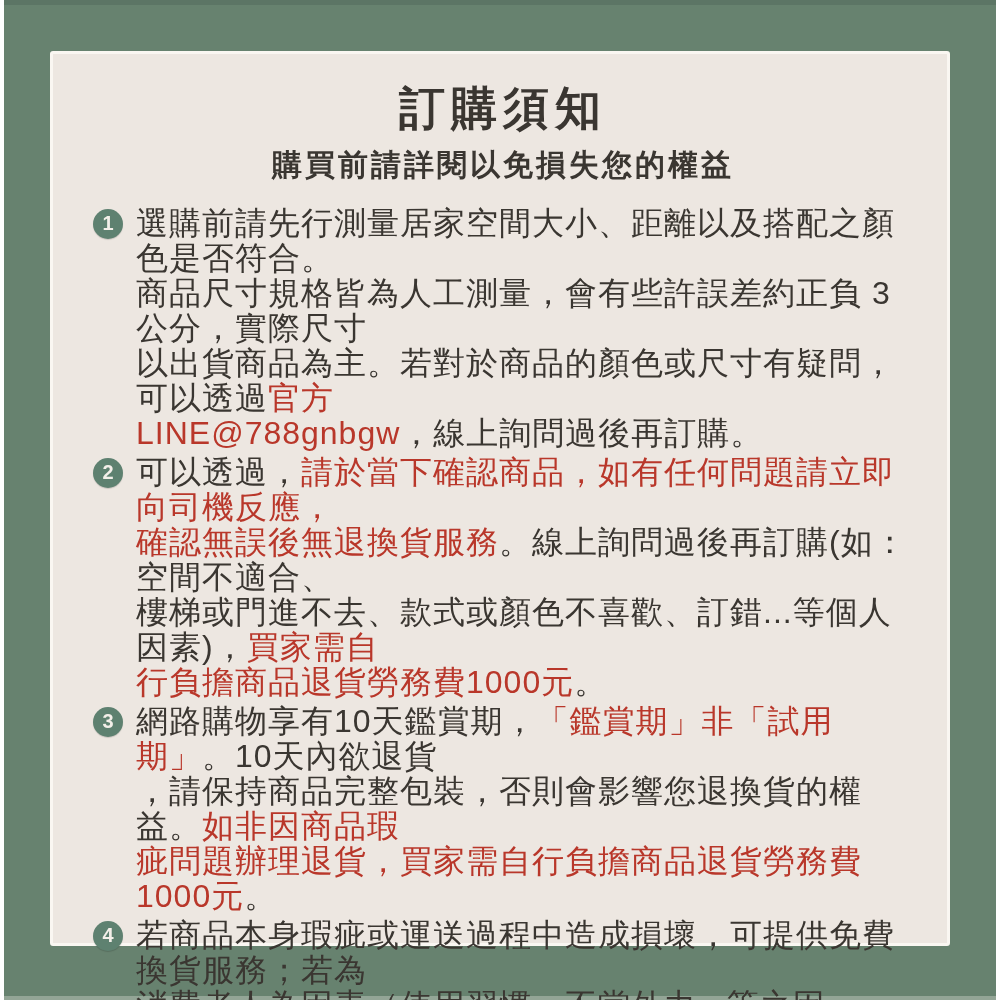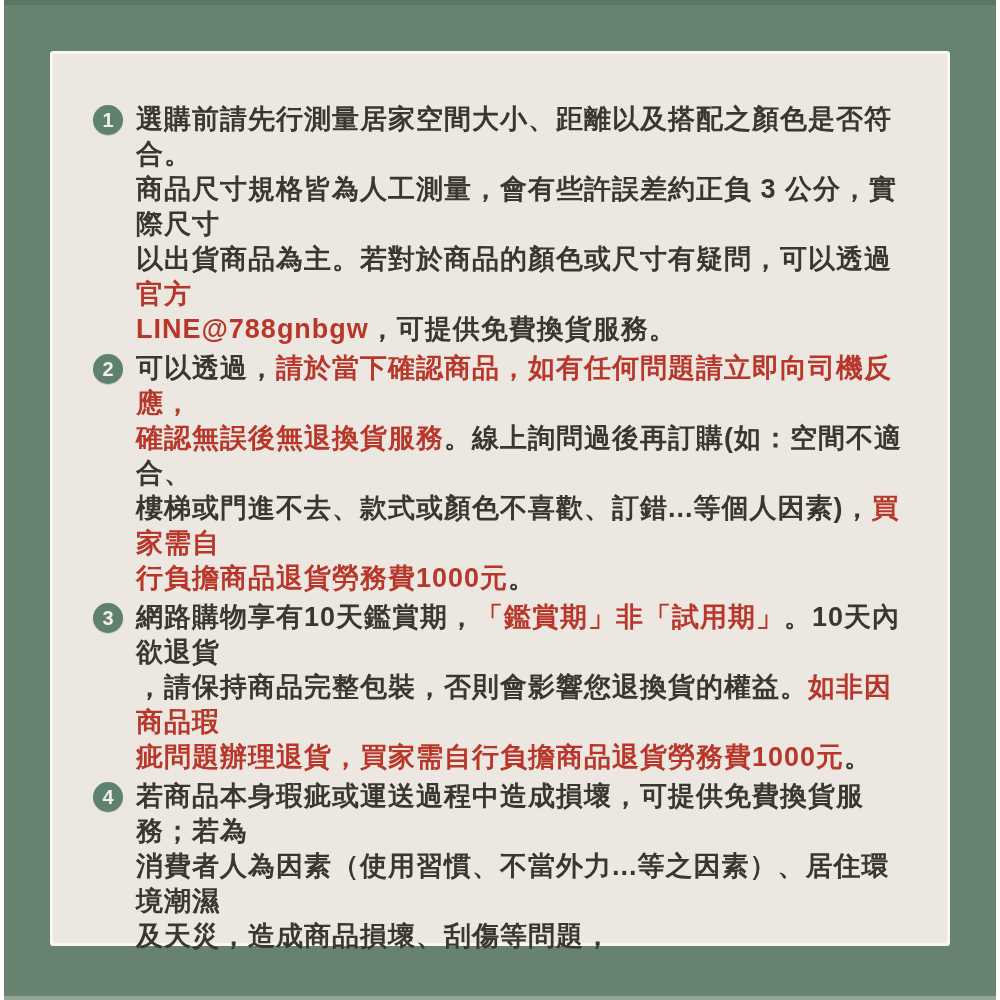--- a/index.html
+++ b/index.html
@@ -72,42 +72,44 @@
     font-size:20px;
     font-weight:700;
     display:flex;
     align-items:center;
     justify-content:center;
     margin-top:3px;
     margin-right:13px;
     box-shadow:0 1px 1px rgba(0,0,0,0.15);
   }
   .notice-text{
-    font-size:27px;
-    font-weight:700;
+    font-size:32px;
+    font-weight:400;
     line-height:35px;
     letter-spacing:1px;
     color:var(--ink);
     white-space:pre-line;
   }
   .seg-dark{color:var(--ink);}
   .seg-red{color:var(--red);}
 </style>
 </head>
 <body>
 
 <div class="frame">
   <div class="card">
+    <div class="title">訂購須知</div>
+    <div class="subtitle">購買前請詳閱以免損失您的權益</div>
     <div class="notice-list">
         <div class="notice-item">
           <span class="badge">1</span>
           <div class="notice-text"><span class="seg-dark">選購前請先行測量居家空間大小、距離以及搭配之顏色是否符合。
 商品尺寸規格皆為人工測量，會有些許誤差約正負 3 公分，實際尺寸
 以出貨商品為主。若對於商品的顏色或尺寸有疑問，可以透過</span><span class="seg-red">官方
-LINE@788gnbgw</span><span class="seg-dark">，可提供免費換貨服務。</span></div>
+LINE@788gnbgw</span><span class="seg-dark">，線上詢問過後再訂購。</span></div>
         </div>
         <div class="notice-item">
           <span class="badge">2</span>
           <div class="notice-text"><span class="seg-dark">可以透過，</span><span class="seg-red">請於當下確認商品，如有任何問題請立即向司機反應，
 確認無誤後無退換貨服務</span><span class="seg-dark">。線上詢問過後再訂購(如：空間不適合、
 樓梯或門進不去、款式或顏色不喜歡、訂錯...等個人因素)，</span><span class="seg-red">買家需自
 行負擔商品退貨勞務費1000元</span><span class="seg-dark">。</span></div>
         </div>
         <div class="notice-item">
           <span class="badge">3</span>

